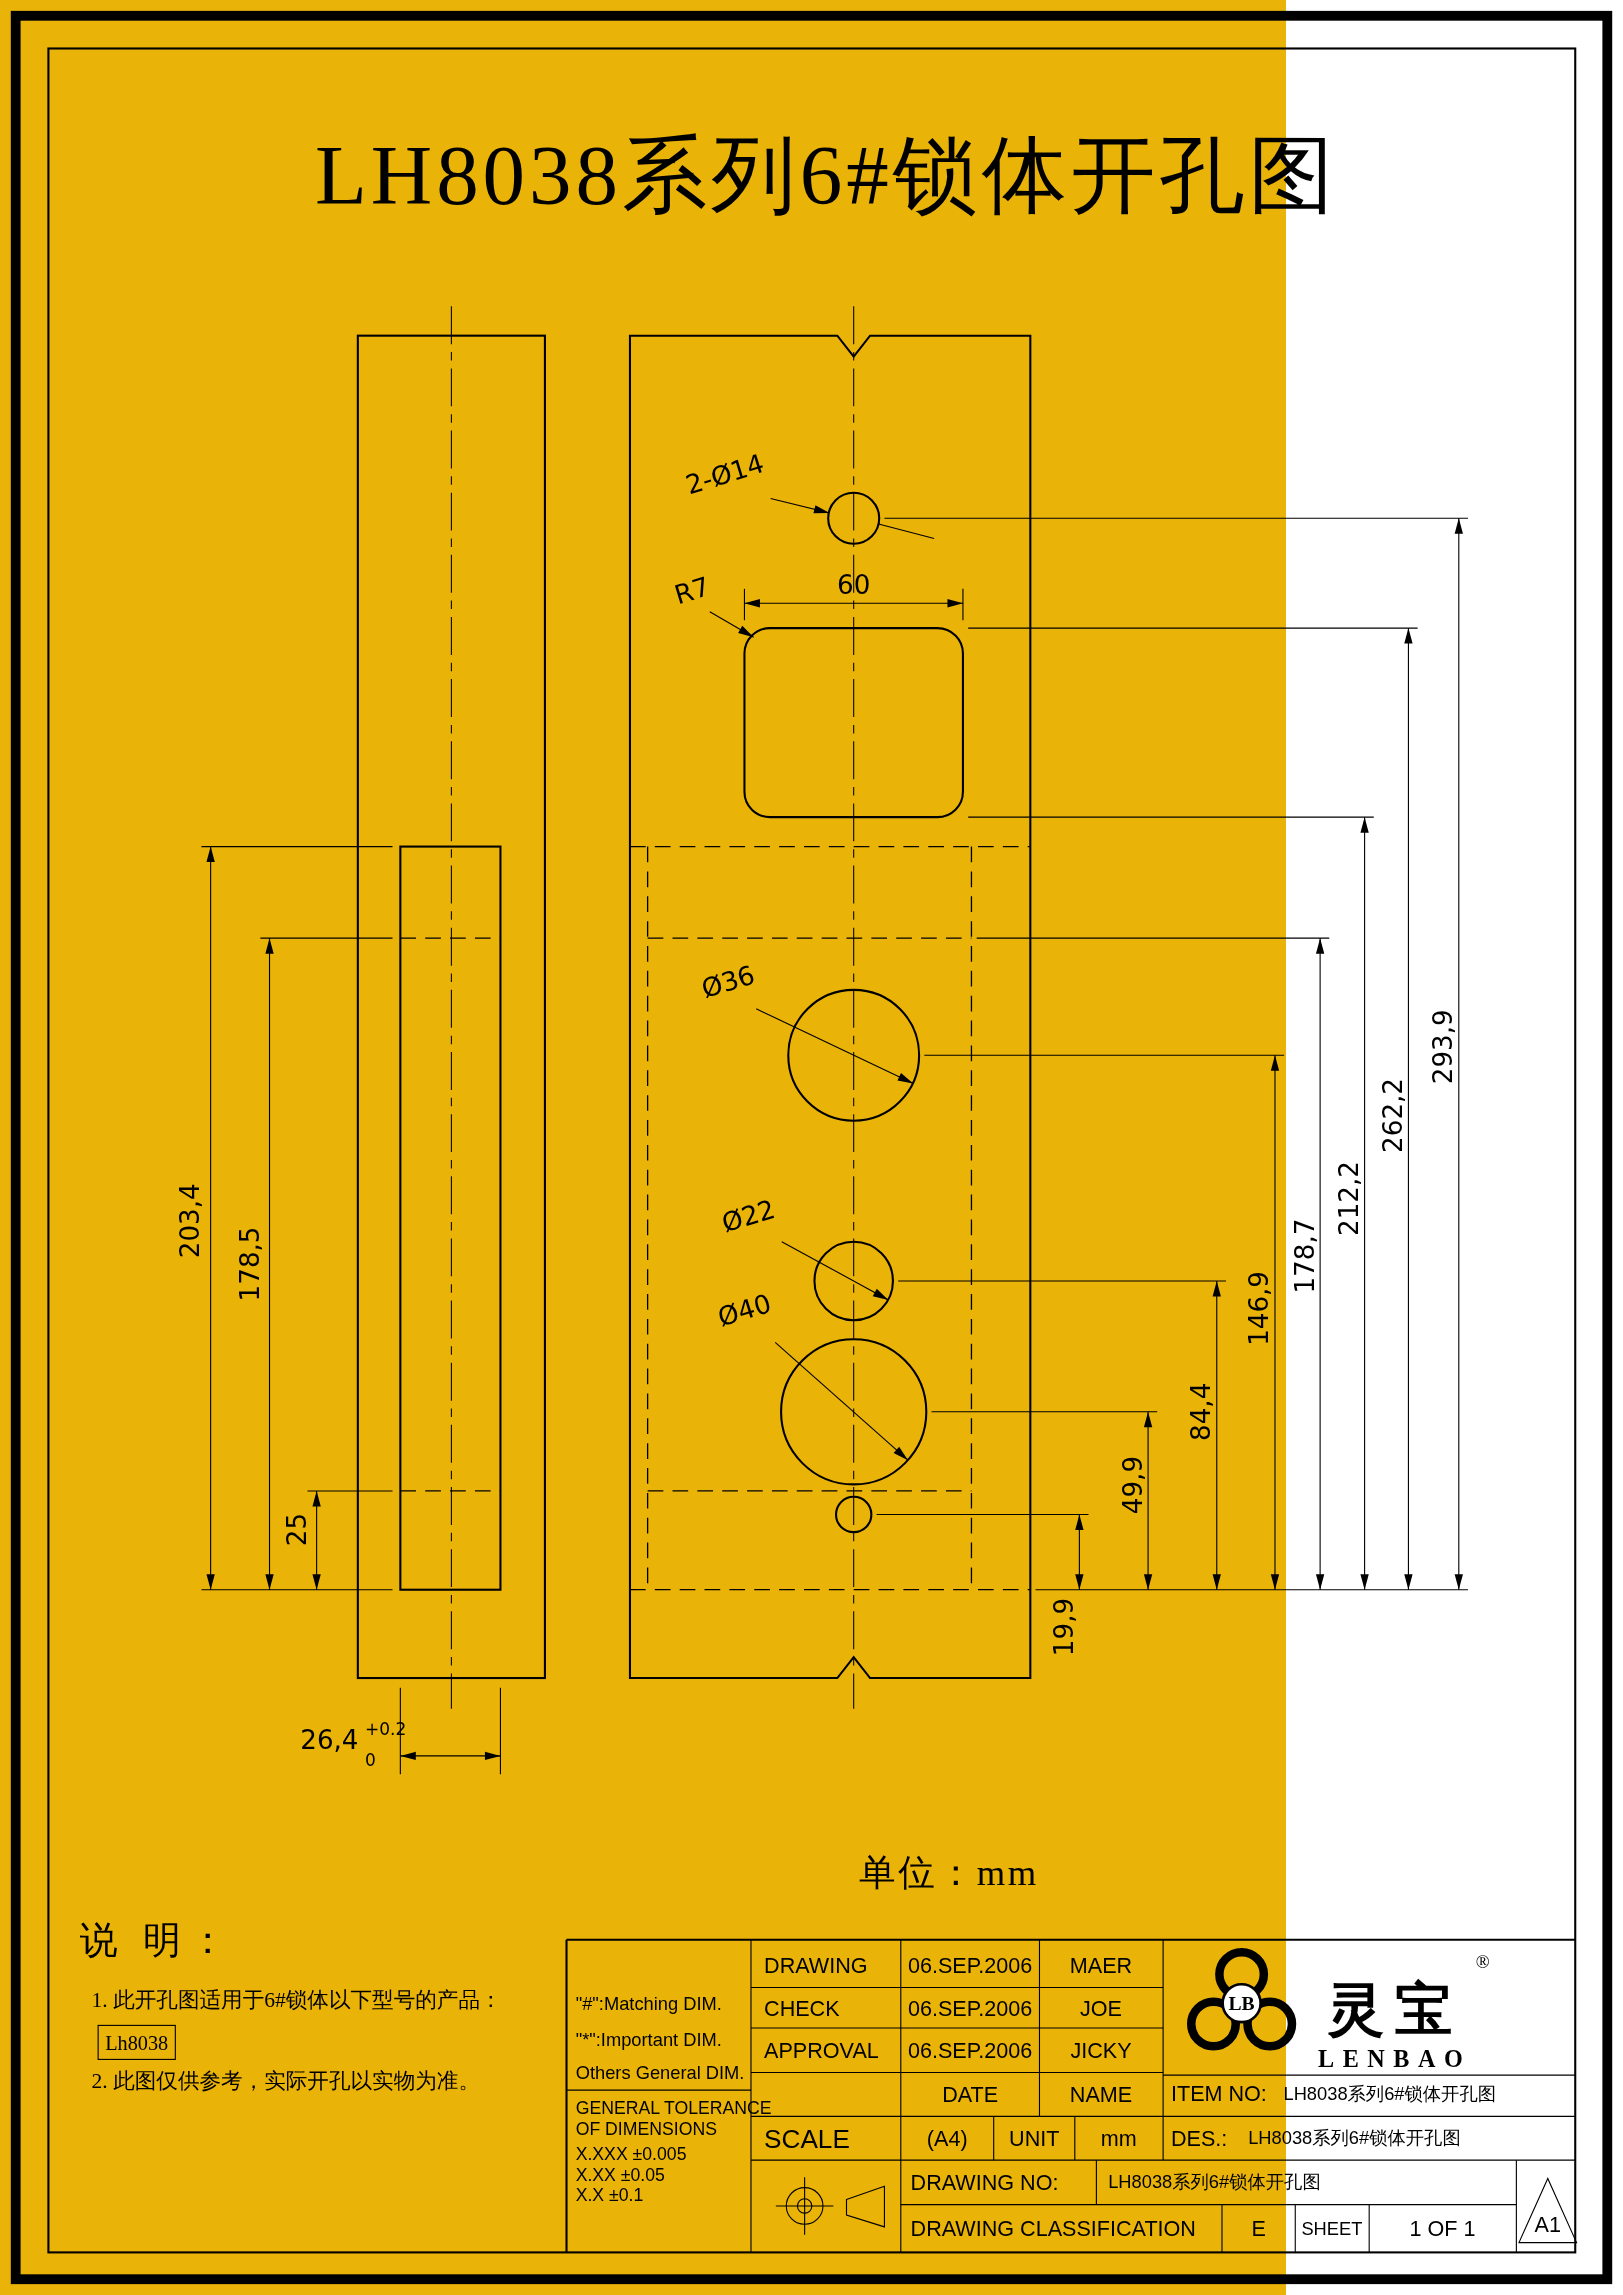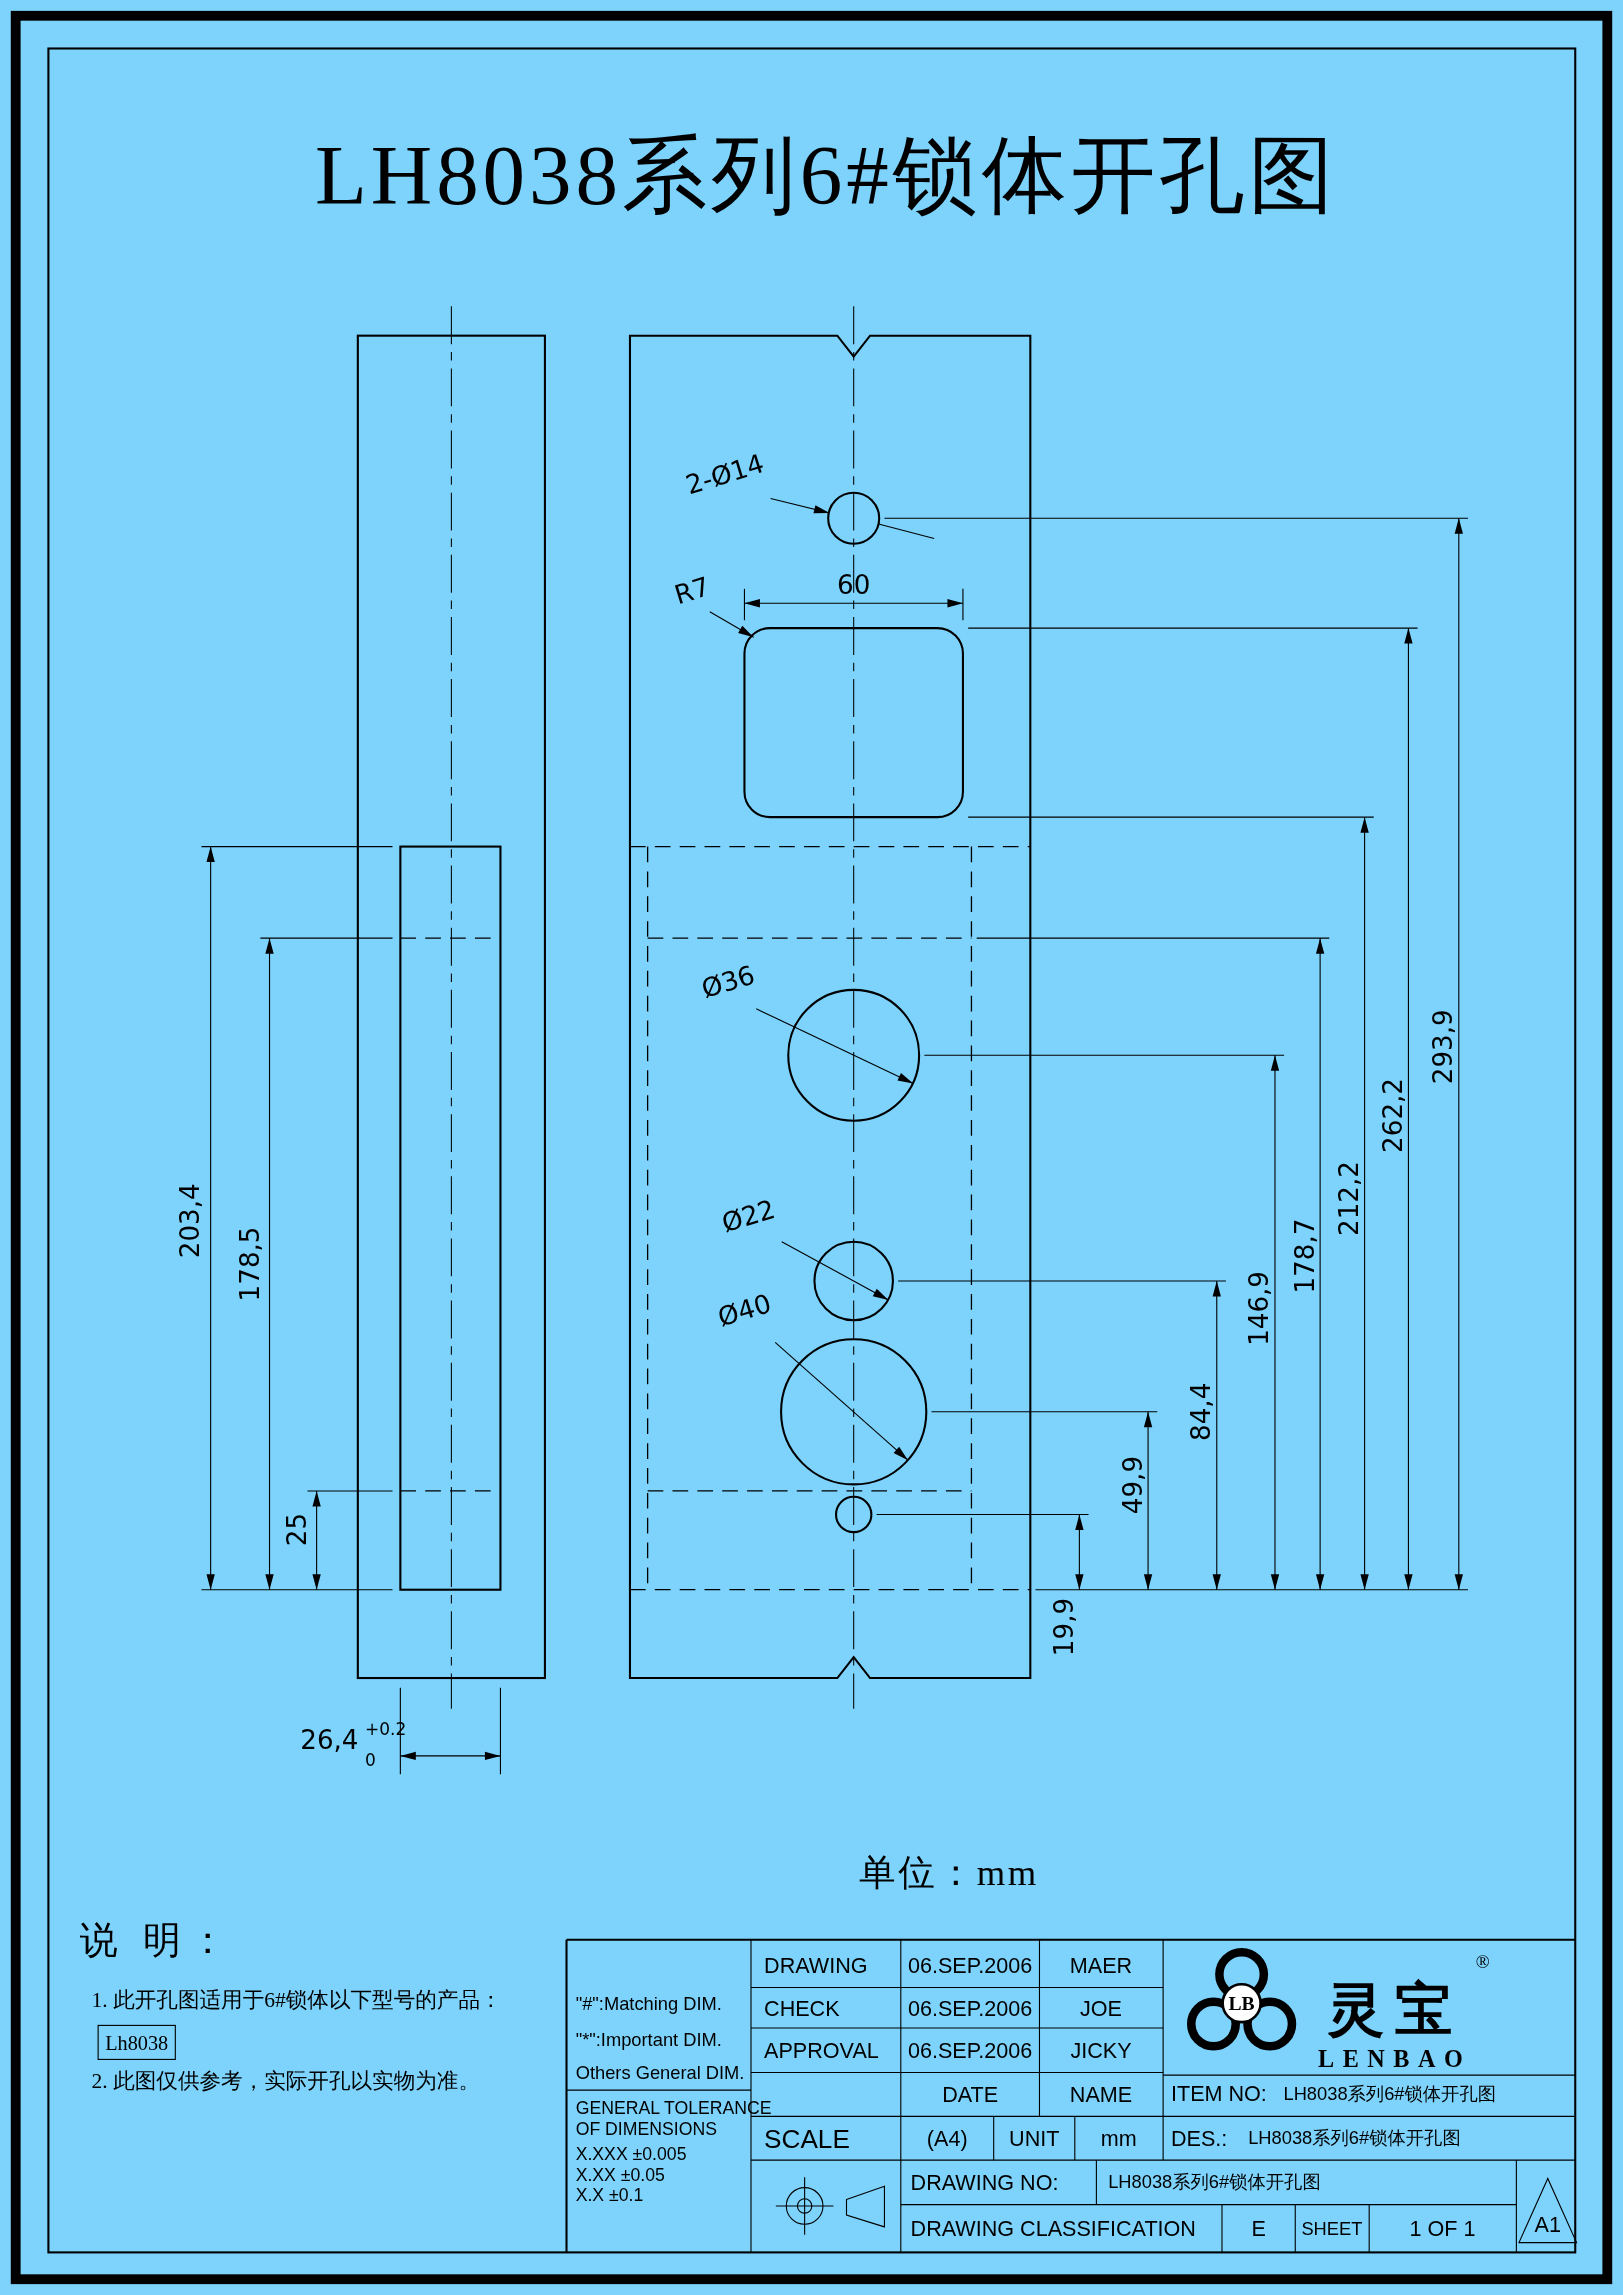--- a/index.html
+++ b/index.html
@@ -1,16 +1,16 @@
 <!DOCTYPE html>
 <html style="font-size:10.5px"><head>
 <meta charset="utf-8">
 <style>
   html,body{margin:0;padding:0;background:#fff}
-  .page{width:1623px;height:2295px;background:#7dd3fc;position:relative}
+  .page{width:1286px;height:2295px;background:#eab308;position:relative}
   svg{display:block}
   text{fill:#000}
   .obj{stroke:#000;stroke-width:3.2;fill:none;stroke-linejoin:miter}
   .thin{stroke:#000;stroke-width:1.7;fill:none}
   .dim{stroke:#000;stroke-width:1.7;fill:none}
   .dash{stroke:#000;stroke-width:2;fill:none;stroke-dasharray:24 14}
   .cl{stroke:#000;stroke-width:1.6;fill:none;stroke-dasharray:58 12 13 12}
   .frame-outer{stroke:#000;stroke-width:15;fill:none}
   .frame-inner{stroke:#000;stroke-width:3.2;fill:none}
   .dimtext{font:40px "DejaVu Sans", sans-serif}

